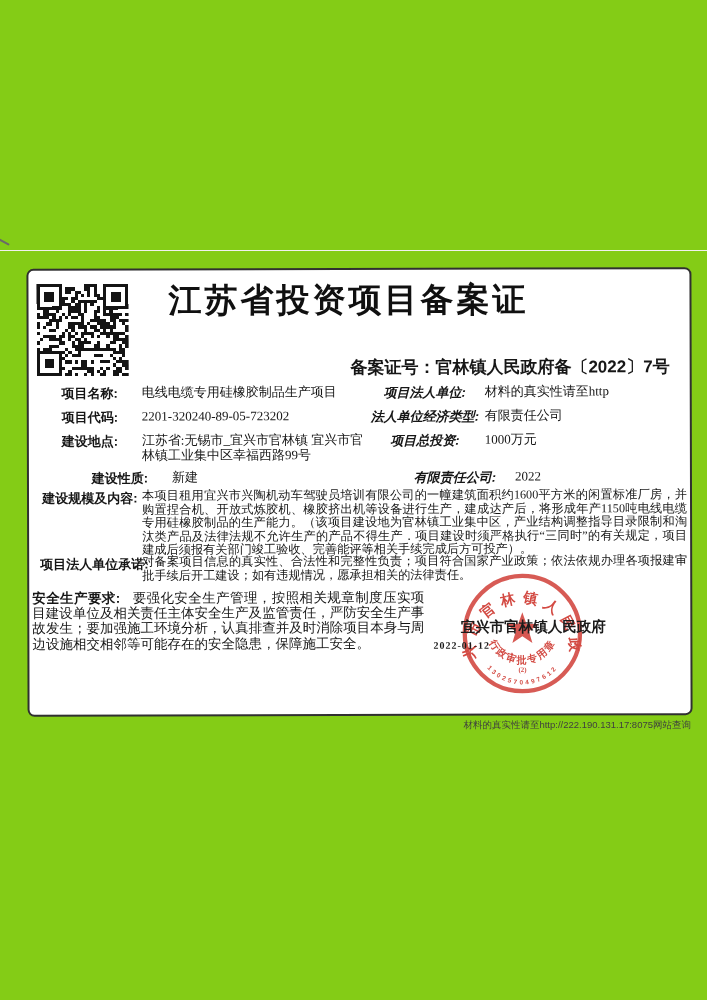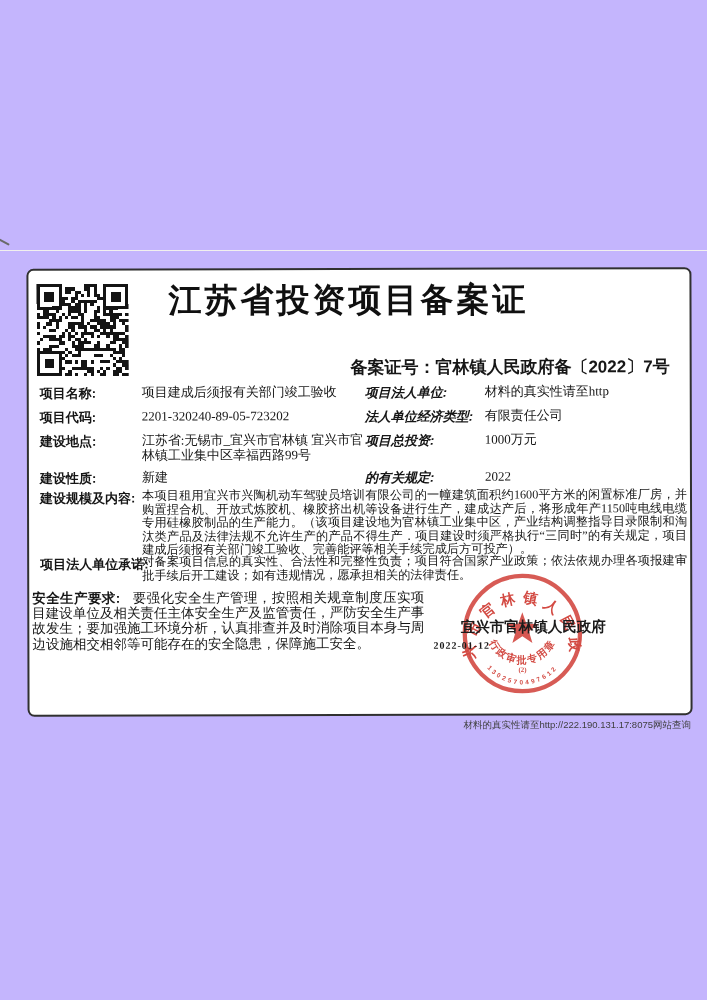--- a/index.html
+++ b/index.html
@@ -1,17 +1,17 @@
 <!DOCTYPE html>
 <html><head>
 <meta charset="utf-8">
 <style>
   html,body{margin:0;padding:0;background:#e9e9e9;}
   .sheet{
-    position:relative;width:707px;height:1000px;background:#c4b5fd;
+    position:relative;width:707px;height:1000px;background:#84cc16;
     font-family:"Liberation Serif","DejaVu Serif",serif;color:#161616;
     overflow:hidden;margin:0 auto;
   }
   .scratch{position:absolute;left:-2px;top:241px;width:12px;height:2px;background:#6a6a6a;transform:rotate(28deg);border-radius:2px;}
   .streak{position:absolute;left:0;top:250px;width:707px;height:1px;background:#f1f0ee;}
   .cert{
     position:absolute;left:27px;top:268px;width:661px;height:444px;
     border:2px solid #303030;border-radius:7px;background:#fff;
     transform:rotate(-0.15deg);
   }
@@ -20,27 +20,27 @@
   .qr svg{position:static;display:block;}
   .title{
     left:105px;top:8px;width:430px;text-align:center;
     font-size:33px;font-weight:bold;letter-spacing:3px;white-space:nowrap;
     font-family:"Liberation Serif","DejaVu Serif",serif;color:#101010;
   }
   .certno{
     right:20px;top:86px;font-size:17px;font-weight:bold;white-space:nowrap;
     font-family:"Liberation Sans","DejaVu Sans",sans-serif;
   }
-  .lab{font-family:"Liberation Sans","DejaVu Sans",sans-serif;font-weight:bold;font-size:13px;white-space:nowrap;}
+  .lab{font-family:"Liberation Sans","DejaVu Sans",sans-serif;font-weight:bold;font-size:13px;white-space:nowrap;text-align:center;}
   .val{font-size:13px;line-height:15px;}
   .c1l{left:11px;width:100px;}
   .c1v{left:113px;width:224px;}
   .c2l{left:336px;width:120px;font-style:italic;}
   .c2v{left:456px;width:200px;}
-  .r1{top:114px;} .r2{top:138px;} .r3{top:162px;} .r4{top:199px;}
+  .r1{top:114px;} .r2{top:138px;} .r3{top:162px;} .r4{top:199px;margin-left:30px;}
   .rscale{top:219px;} .rcommit{top:285px;}
   .para{font-size:12.2px;line-height:13.5px;text-align:justify;}
   .pscale{left:113px;top:219px;width:545px;}
   .pcommit{left:113px;top:285px;width:545px;}
   .safety{
     left:3px;top:320px;width:392px;position:absolute;
     font-size:13.5px;line-height:15.2px;text-align:justify;
   }
   .safety .slab{position:static;display:inline;font-family:"Liberation Sans","DejaVu Sans",sans-serif;
     font-weight:bold;font-size:13.5px;margin-right:12px;}
@@ -382,37 +382,37 @@
           <rect x="0.5" y="21.5" width="7" height="7" fill="none" stroke="#141414" stroke-width="1"></rect>
           <rect x="2.5" y="23.5" width="3" height="3" fill="#141414"></rect>
         </svg>
     </div>
 
     <div class="title">江苏省投资项目备案证</div>
 
     <div class="certno"><span style="position:static">备案证号：</span><span style="position:static">官林镇人民政府备〔2022〕7号</span></div>
 
     <div class="lab c1l r1">项目名称:</div>
-    <div class="val c1v r1">项目建成后须报有关部门竣工验收</div>
+    <div class="val c1v r1">电线电缆专用硅橡胶制品生产项目</div>
     <div class="lab c2l r1">项目法人单位:</div>
     <div class="val c2v r1">材料的真实性请至http</div>
 
     <div class="lab c1l r2">项目代码:</div>
     <div class="val c1v r2">2201-320240-89-05-723202</div>
     <div class="lab c2l r2">法人单位经济类型:</div>
     <div class="val c2v r2">有限责任公司</div>
 
     <div class="lab c1l r3">建设地点:</div>
     <div class="val c1v r3">江苏省:无锡市_宜兴市官林镇 宜兴市官林镇工业集中区幸福西路99号</div>
     <div class="lab c2l r3">项目总投资:</div>
     <div class="val c2v r3">1000万元</div>
 
     <div class="lab c1l r4">建设性质:</div>
     <div class="val c1v r4">新建</div>
-    <div class="lab c2l r4">的有关规定:</div>
+    <div class="lab c2l r4">有限责任公司:</div>
     <div class="val c2v r4">2022</div>
 
     <div class="lab c1l rscale">建设规模及内容:</div>
     <div class="para pscale">本项目租用宜兴市兴陶机动车驾驶员培训有限公司的一幢建筑面积约1600平方米的闲置标准厂房，并购置捏合机、开放式炼胶机、橡胶挤出机等设备进行生产，建成达产后，将形成年产1150吨电线电缆专用硅橡胶制品的生产能力。（该项目建设地为官林镇工业集中区，产业结构调整指导目录限制和淘汰类产品及法律法规不允许生产的产品不得生产．项目建设时须严格执行“三同时”的有关规定，项目建成后须报有关部门竣工验收、完善能评等相关手续完成后方可投产）。</div>
 
     <div class="lab c1l rcommit">项目法人单位承诺:</div>
     <div class="para pcommit">对备案项目信息的真实性、合法性和完整性负责；项目符合国家产业政策；依法依规办理各项报建审批手续后开工建设；如有违规情况，愿承担相关的法律责任。</div>
 
     <div class="safety">
       <span class="slab">安全生产要求:</span><span class="sval">要强化安全生产管理，按照相关规章制度压实项目建设单位及相关责任主体安全生产及监管责任，严防安全生产事故发生；要加强施工环境分析，认真排查并及时消除项目本身与周边设施相交相邻等可能存在的安全隐患，保障施工安全。</span>

